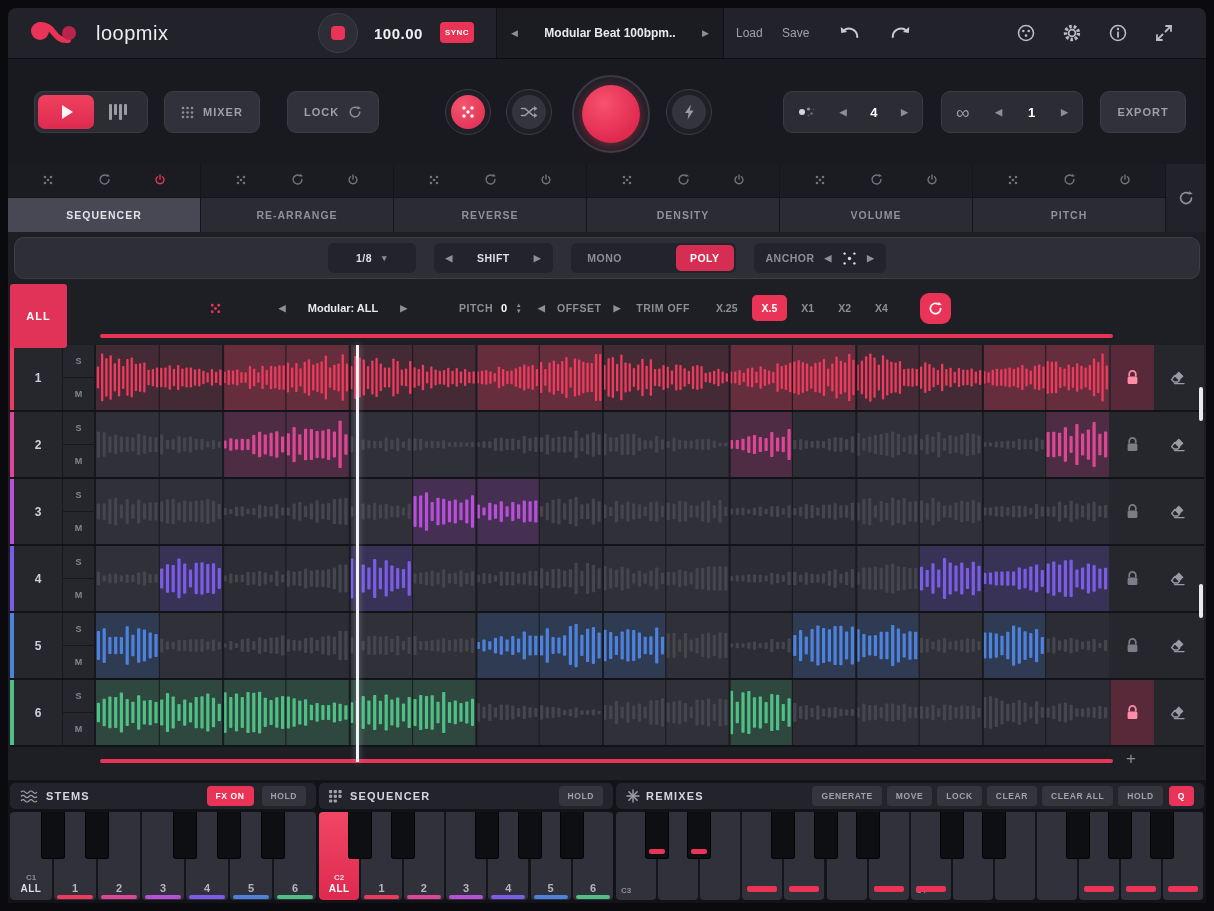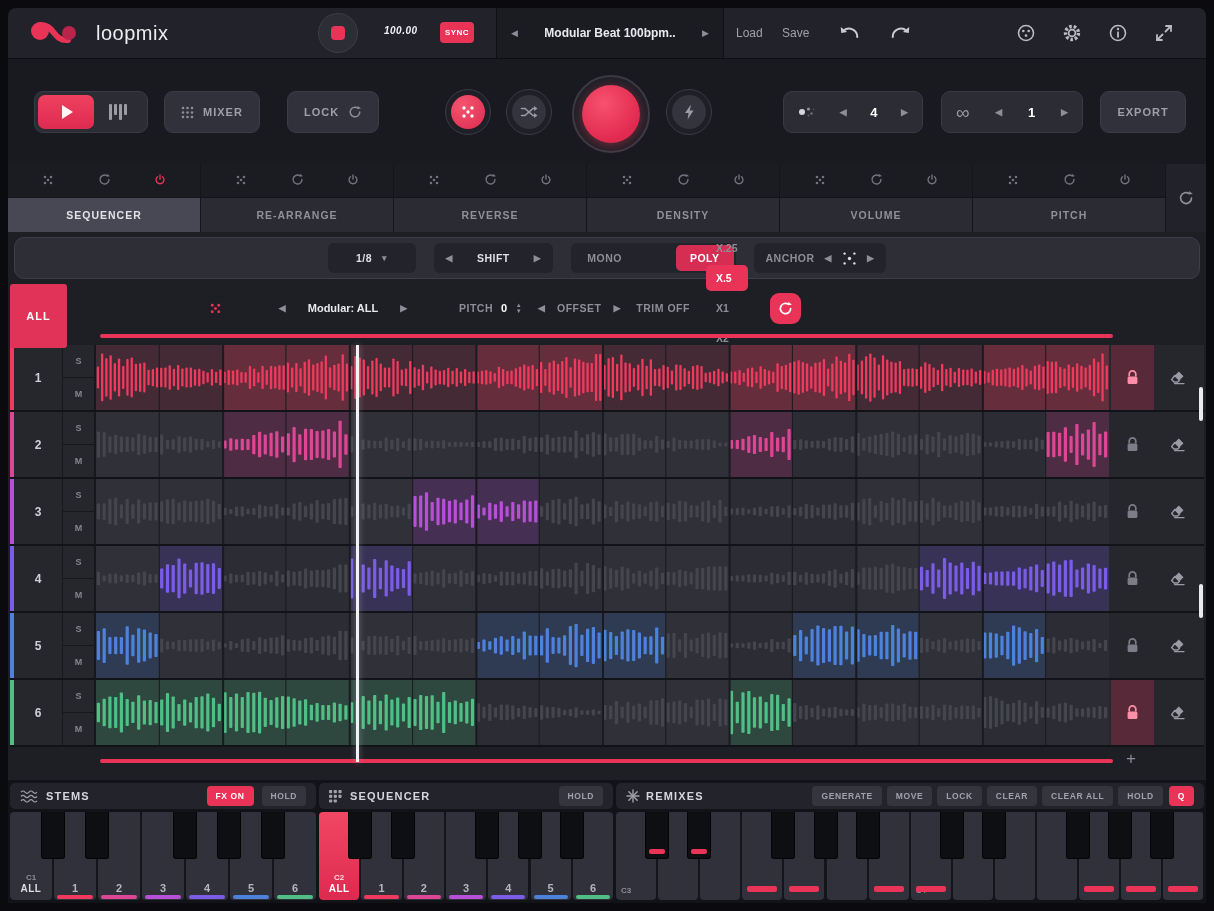--- a/index.html
+++ b/index.html
@@ -5,21 +5,21 @@
   * { box-sizing:border-box; margin:0; padding:0; font-family:"Liberation Sans",sans-serif; }
   body { background:#0b0b0f; width:1214px; height:911px; overflow:hidden; }
   .app { position:relative; width:1214px; height:911px; background:#0b0b0f; border-radius:14px; overflow:hidden; }
 
   
   .topbar { position:absolute; left:8px; top:8px; width:1198px; height:50px; background:#22232a; border-radius:8px 8px 0 0; }
   .logo { position:absolute; left:20px; top:10px; display:flex; gap:10px; align-items:center; }
   .logo-text { font-size:20px; color:#ecedef; letter-spacing:.5px; }
   .stopwrap { position:absolute; left:310px; top:5px; width:40px; height:40px; border-radius:50%; background:#2c2d35; border:1px solid #3c3d47; display:flex; align-items:center; justify-content:center; }
   .stopsq { width:14px; height:14px; background:#e93357; border-radius:4px; }
-  .bpm { position:absolute; left:376px; top:17px; font-size:10px; font-weight:bold; color:#f0f0f4; letter-spacing:.5px;font-style:italic; }
+  .bpm { position:absolute; left:366px; top:17px; font-size:15px; font-weight:bold; color:#f0f0f4; letter-spacing:.5px; }
   .sync { position:absolute; left:432px; top:14px; width:34px; height:21px; background:#e93357; border-radius:4px; color:#fff; font-size:8px; font-weight:bold; display:flex; align-items:center; justify-content:center; letter-spacing:.5px; }
   .presetbox { position:absolute; left:488px; top:0; width:228px; height:50px; background:#1b1c22; border-left:1px solid #101116; border-right:1px solid #101116; display:flex; align-items:center; justify-content:space-between; padding:0 14px; }
   .pname { font-size:12px; font-weight:bold; color:#e8e9ee; }
   .arr { color:#8d8e98; font-size:9px; cursor:default; }
   .hbtn { position:absolute; top:18px; font-size:12px; color:#9fa0aa; }
   .hic { position:absolute; top:16px; }
   .hicon { position:absolute; top:15px; }
 
   
   .transport { position:absolute; left:8px; top:58px; width:1198px; height:106px; background:#191a20; border-top:1px solid #0e0e12; }
@@ -56,21 +56,21 @@
   .allblock { position:absolute; left:2px; top:52px; width:57px; height:64px; background:#e13358; border-radius:3px; display:flex; align-items:center; justify-content:center; font-size:11px; font-weight:bold; color:#fff; letter-spacing:1px; z-index:3; }
   .selrow { position:absolute; left:0; top:52px; height:48px; width:100%; display:flex; align-items:center; gap:16px; padding-left:195px; }
   .minidots { width:24px; display:flex; justify-content:center; }
   .selgroup { display:flex; align-items:center; gap:22px; width:200px; justify-content:center; font-size:11px; font-weight:bold; color:#e8e9ee; }
   .selgroup.og { width:auto; gap:12px; }
   .og span.lbl { color:#8d8e98; font-size:10.5px; letter-spacing:.5px; }
   .pitchgroup { display:flex; gap:8px; align-items:center; font-size:10.5px; font-weight:bold; color:#8d8e98; letter-spacing:.5px; }
   .pval { color:#fff; font-size:11px; }
   .stepper { display:flex; flex-direction:column; font-size:6px; color:#8d8e98; line-height:6px; }
   .trimbtn { font-size:10.5px; font-weight:bold; color:#8d8e98; letter-spacing:.5px; }
-  #speeds { display:flex; gap:4px;flex-direction:column; }
+  #speeds { display:flex; gap:4px; }
   .spd { height:26px; padding:0 10px; display:flex; align-items:center; font-size:10.5px; font-weight:bold; color:#8d8e98; border-radius:5px; }
   .spd.active { background:#e93357; color:#fff; }
   .rotbtn { width:31px; height:31px; border-radius:9px; background:#e93357; display:flex; align-items:center; justify-content:center; margin-left:6px; }
 
   .loopbar { position:absolute; left:92px; width:1013px; height:4px; background:#e93357; border-radius:2px; }
   .lb1 { top:102px; } .lb2 { top:527px; }
   .plusbtn { position:absolute; left:1118px; top:517px; font-size:17px; color:#8d8e98; }
   .tracks { position:absolute; left:2px; top:113px; width:1194px; }
   .trackrow { display:flex; height:67px; background:#26272d; border-bottom:2px solid #121318; align-items:stretch; }
   .tstripe { width:4px; }

